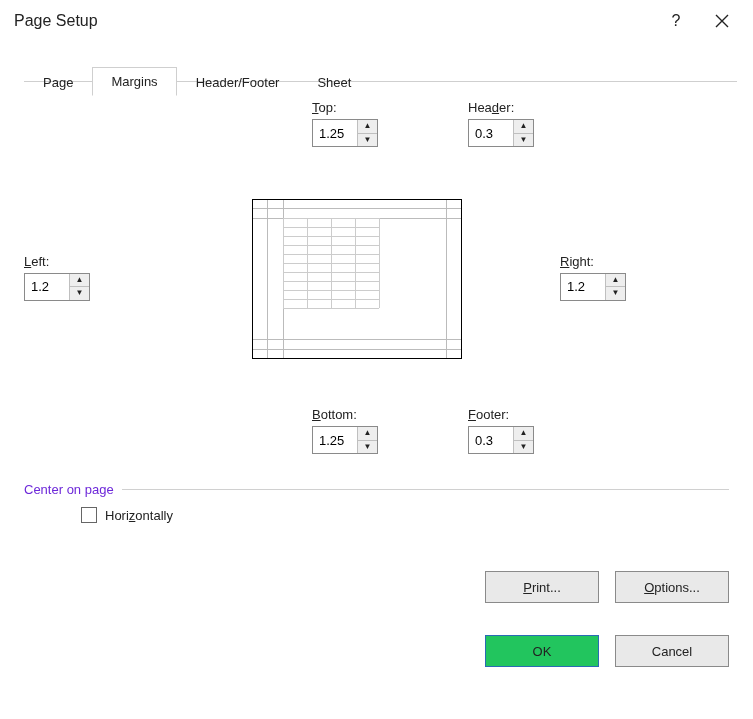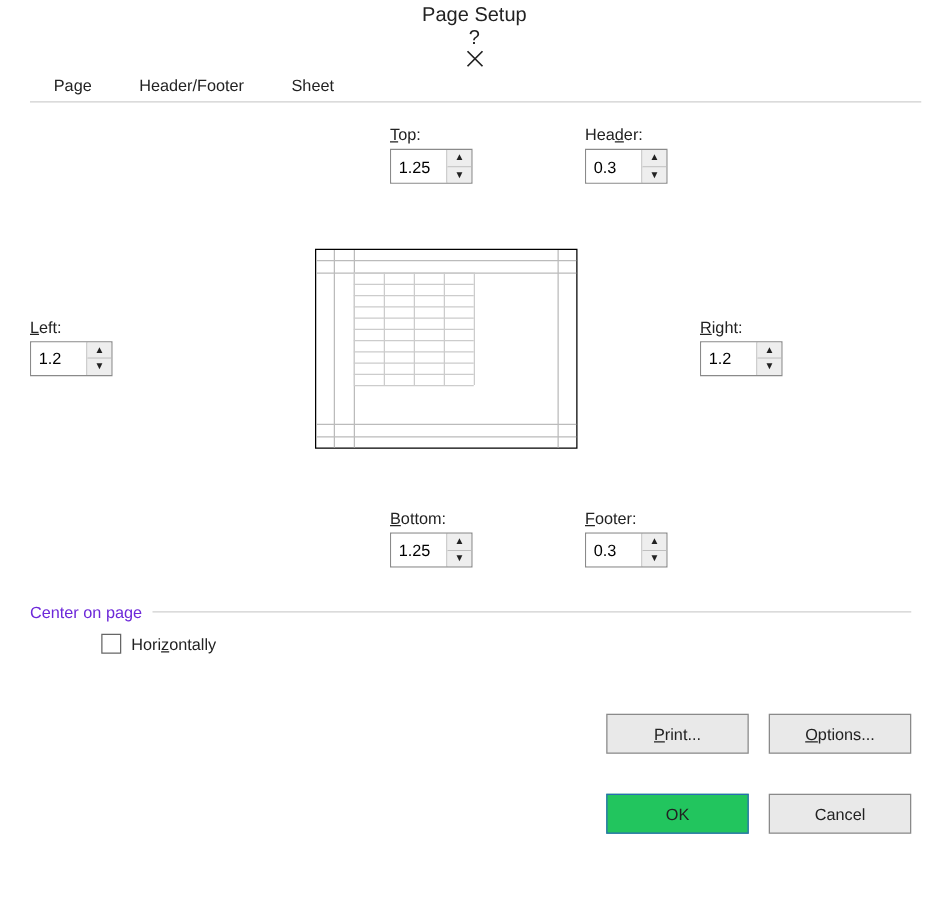--- a/index.html
+++ b/index.html
@@ -11,41 +11,40 @@
     background: #fff;
     width: 753px;
     height: 719px;
     overflow: hidden;
   }
   .titlebar {
     display: flex;
     align-items: center;
     padding: 4px 8px 6px 14px;
     height: 44px;
-    flex-direction: column;
   }
   .titlebar .title { font-size: 16px; flex: 1; }
   .titlebar .tbtn {
     width: 46px; height: 32px;
     display: flex; align-items: center; justify-content: center;
     font-size: 16px; color:#222;
   }
   .tabs {
     display: flex;
     align-items: flex-end;
     margin: 6px 16px 0 24px;
     height: 32px;
     border-bottom: 1px solid #cfcfcf;
   }
   .tab {
     padding: 6px 18px;
     border: 1px solid transparent;
     border-bottom: none;
     position: relative;
-    top: 1px;
+    top: 15px;
     color:#222;
   }
   .tab.active {
     border-color: #cfcfcf;
     background: #fff;
     border-bottom: 1px solid #fff;
   }
   .panel {
     padding: 18px 24px 12px 24px;
   }
@@ -135,20 +134,21 @@
   <div class="tbtn">?</div>
   <div class="tbtn">
     <svg width="14" height="14" viewBox="0 0 14 14">
         <path d="M1 1 L13 13 M13 1 L1 13" stroke="#222" stroke-width="1.4" fill="none"></path>
       </svg>
   </div>
 </div>
 
 <div class="tabs">
   <div class="tab">Page</div>
+  <div class="tab active">Margins</div>
   <div class="tab">Header/Footer</div>
   <div class="tab">Sheet</div>
 </div>
 
 <div class="panel">
 
   <div class="margins-grid">
 
     <div></div>
     <div class="toprow" style="margin-left:60px;">

